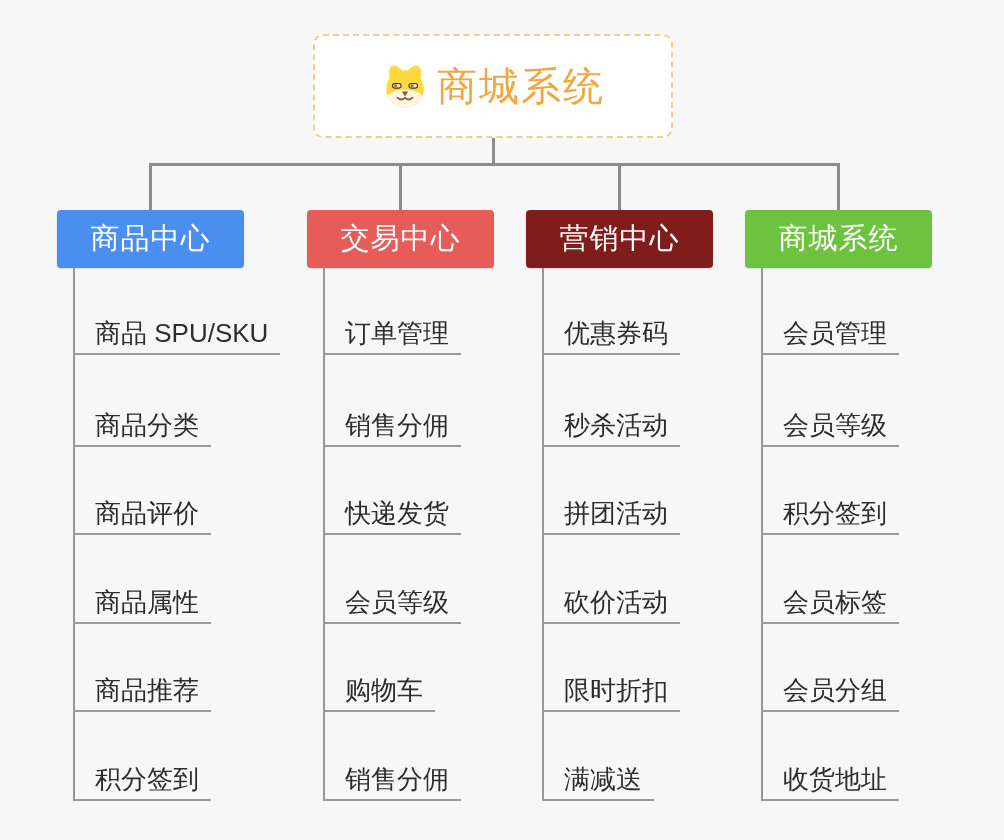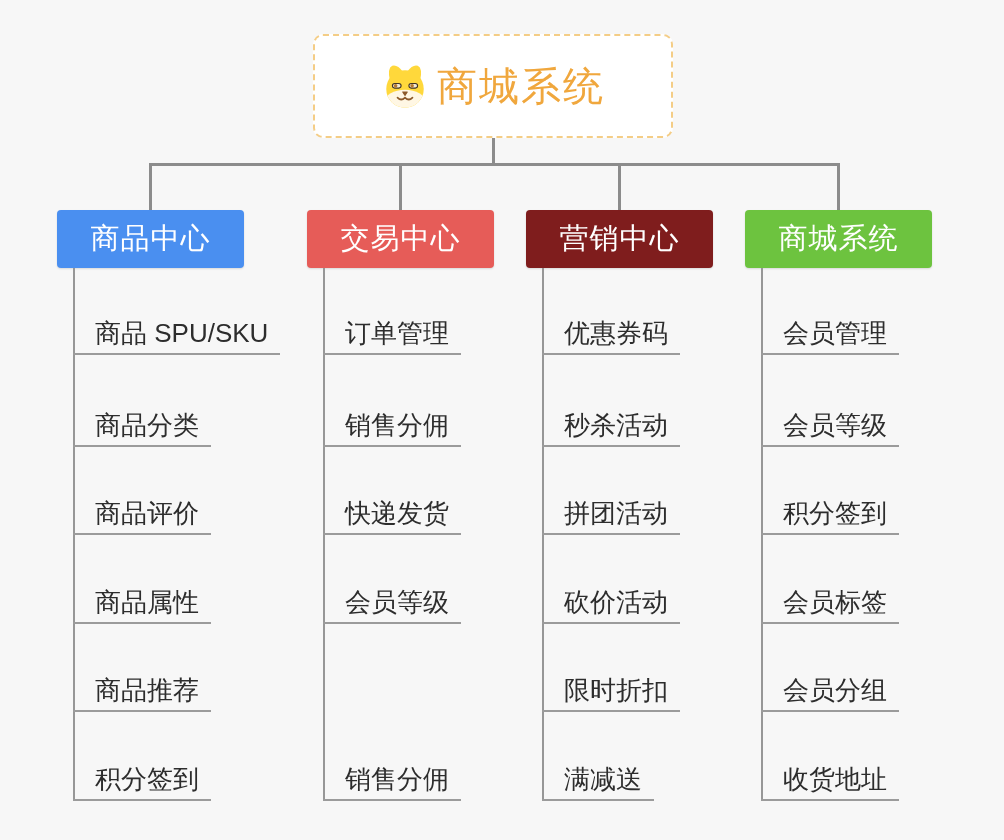--- a/index.html
+++ b/index.html
@@ -124,20 +124,21 @@
     <div class="item i5">积分签到</div>
   </div>
 
   <div class="branch b1">
     <div class="head" style="background-color: rgb(230, 92, 88);">交易中心</div>
     <div class="vline"></div>
     <div class="item i0">订单管理</div>
     <div class="item i1">销售分佣</div>
     <div class="item i2">快递发货</div>
     <div class="item i3">会员等级</div>
+    <div class="item i4">购物车</div>
     <div class="item i5">销售分佣</div>
   </div>
 
   <div class="branch b2">
     <div class="head" style="background-color: #7f1d1d;">营销中心</div>
     <div class="vline"></div>
     <div class="item i0">优惠券码</div>
     <div class="item i1">秒杀活动</div>
     <div class="item i2">拼团活动</div>
     <div class="item i3">砍价活动</div>

